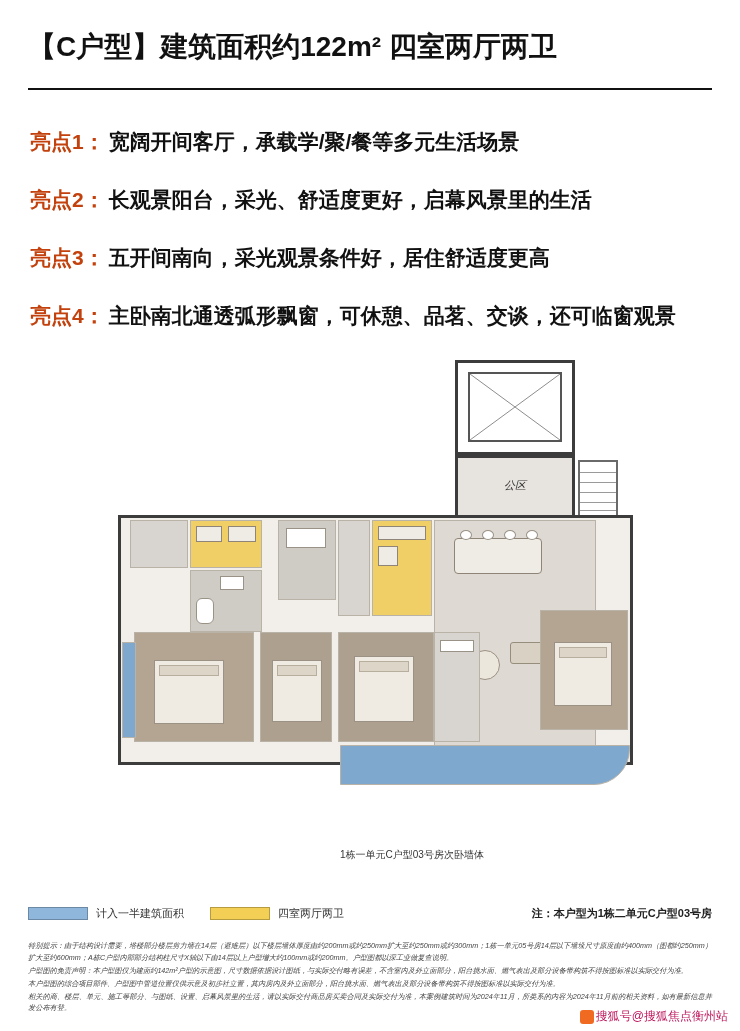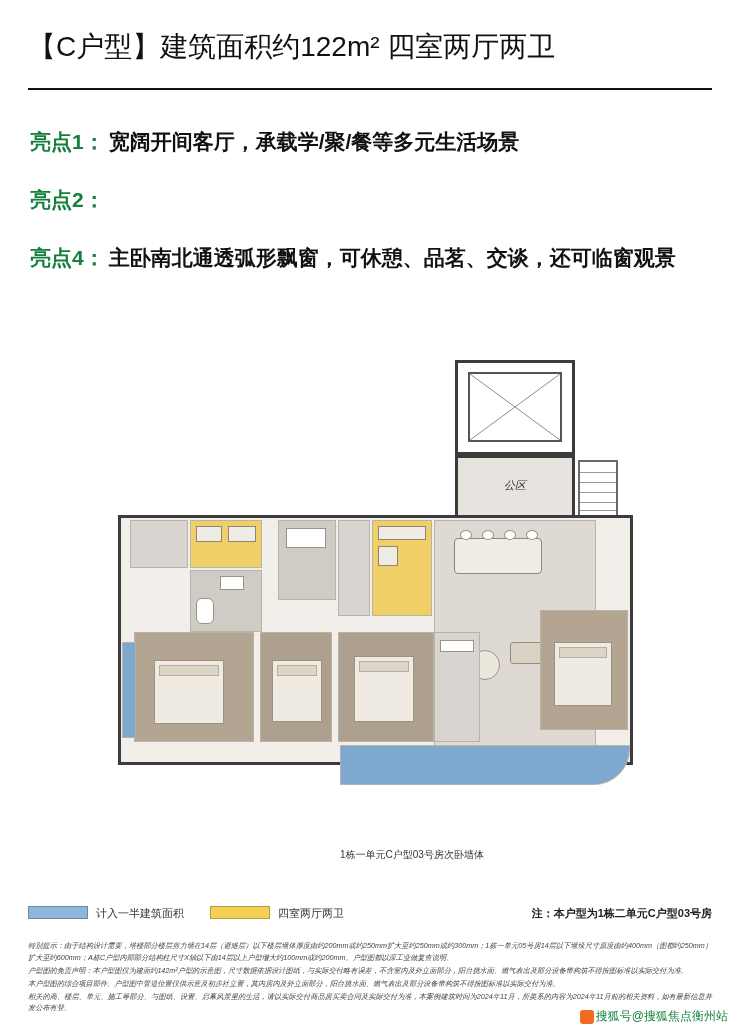--- a/index.html
+++ b/index.html
@@ -15,21 +15,21 @@
   }
 
   .page { position: relative; width:740px; height:1031px; }
 
   
   .title {
     position:absolute;
     left:28px; top:28px;
     width: 684px;
     font-size: 28px;
-    font-weight: normal;
+    font-weight: bold;
     letter-spacing: 0px;
     color:#111;
     white-space: nowrap;
   }
   .title-rule {
     position:absolute;
     left:28px; top:88px;
     width:684px; height:2px;
     background:#111;
   }
@@ -41,21 +41,21 @@
     width:690px;
   }
   .hl {
     display:flex;
     align-items:baseline;
     margin-bottom: 30px;
     font-size: 21px;
     font-weight: bold;
     white-space: nowrap;
   }
-  .hl .lbl { color:#15803d; margin-right:4px; }
+  .hl .lbl { color:#c2410c; margin-right:4px; }
   .hl .txt { color:#111; }
 
   
   .plan {
     position:absolute;
     left:110px; top:360px;
     width: 520px; height: 530px;
   }
 
   
@@ -119,34 +119,34 @@
     position:absolute; left:28px; top:906px; width:684px;
     font-size:11px; color:#333;
   }
   .legend-row { display:flex; align-items:center; }
   .sw {
     width:60px; height:13px; display:inline-block; margin-right:8px;
     border:1px solid rgba(0,0,0,.25);
   }
   .sw-blue { background:#8fb7dc; }
   .sw-yellow { background:#f4cf55; }
-  .legend-item { display:flex; margin-right:26px; }
+  .legend-item { display:flex; align-items:center; margin-right:26px; }
   .legend-note { margin-left:auto; font-weight:bold; color:#222; font-size:11px; }
 
   
   .fineprint {
     position:absolute; left:28px; top:940px; width:684px;
     font-size:7.2px; line-height:1.65; color:#444; text-align:justify;font-style:italic;
   }
   .fineprint p { margin:0 0 1px 0; }
 
   
   .watermark {
     position:absolute; right:12px; bottom:6px;
-    font-size:12px; color:#15803d;
+    font-size:12px; color:#be185d;
     display:flex; align-items:center; gap:2px;
   }
   .wm-logo {
     width:14px;height:14px;border-radius:3px;background:#f06a22;
     display:inline-block;
   }
 
   
   .fur { position:absolute; border:1px solid #8e8578; background:#efece6; }
   .bed { background:#efeae2; border:1px solid #9b9184; }
@@ -166,20 +166,25 @@
   <div class="title">【C户型】建筑面积约122m² 四室两厅两卫</div>
   <div class="title-rule"></div>
 
   <div class="highlights">
     <div class="hl">
       <span class="lbl">亮点1：</span>
       <span class="txt">宽阔开间客厅，承载学/聚/餐等多元生活场景</span>
     </div>
     <div class="hl">
       <span class="lbl">亮点2：</span>
+      <span class="txt">长观景阳台，采光、舒适度更好，启幕风景里的生活</span>
+    </div>
+    <div class="hl">
+      <span class="lbl">亮点3：</span>
+      <span class="txt">五开间南向，采光观景条件好，居住舒适度更高</span>
     </div>
     <div class="hl">
       <span class="lbl">亮点4：</span>
       <span class="txt">主卧南北通透弧形飘窗，可休憩、品茗、交谈，还可临窗观景</span>
     </div>
   </div>
 
   <div class="plan">
 
     <div class="pb core-outer"></div>

